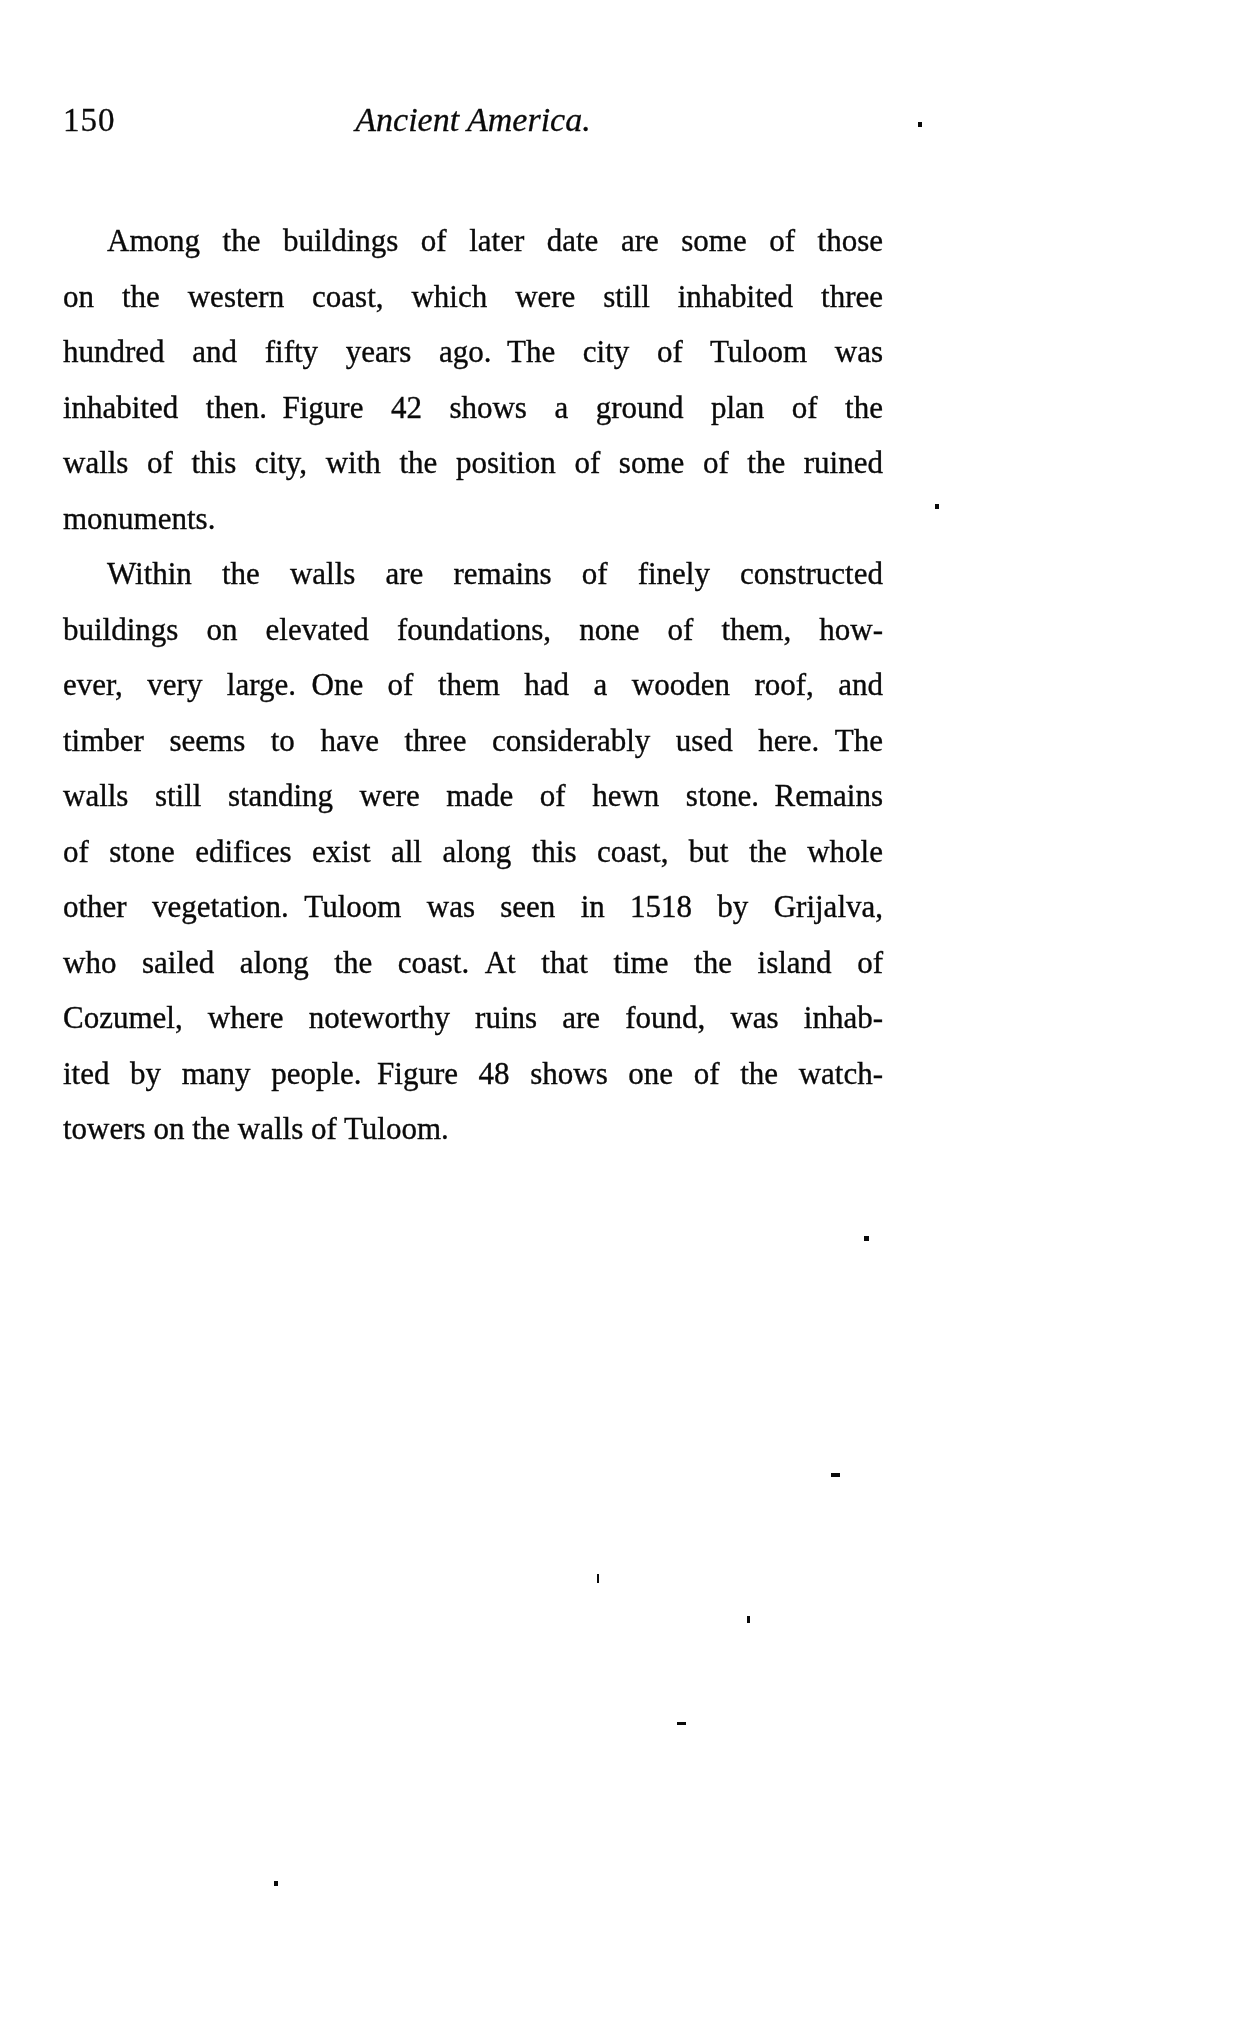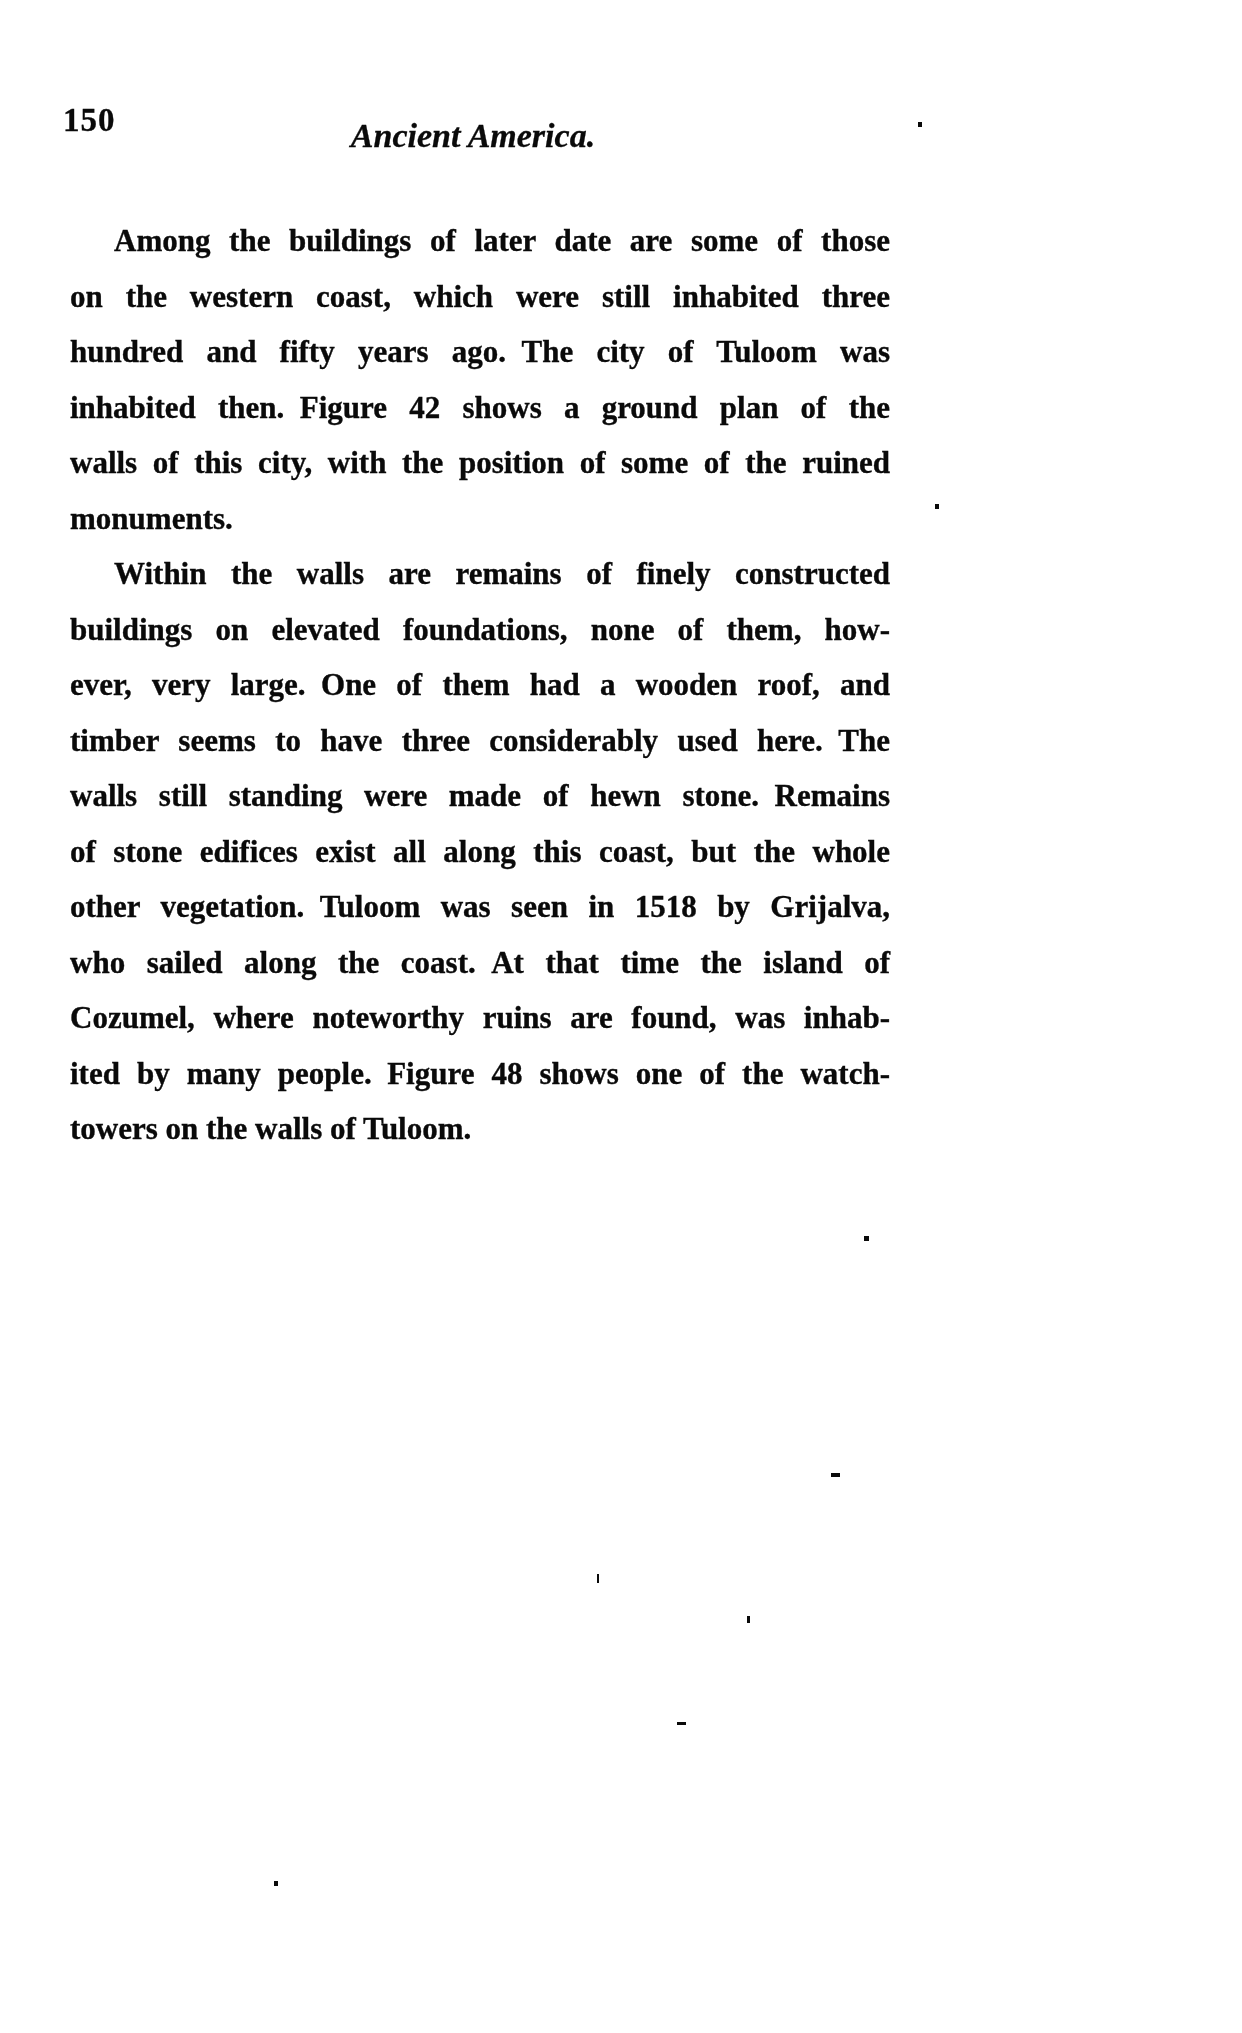--- a/index.html
+++ b/index.html
@@ -8,21 +8,20 @@
     background: #ffffff;
   }
   .page {
     position: relative;
     width: 1242px;
     height: 2033px;
     background: #ffffff;
     overflow: hidden;
     font-family: "Liberation Serif", "DejaVu Serif", serif;
     color: #0a0a0a;
-    font-weight: bold;
   }
   .header {
     position: absolute;
     top: 100px;
     left: 63px;
     width: 820px;
     height: 44px;
   }
   .page-number {
     position: absolute;
@@ -30,31 +29,31 @@
     top: 0;
     font-size: 33px;
     line-height: 40px;
     letter-spacing: 1px;
     -webkit-text-stroke: 0.3px #0a0a0a;
   }
   .running-title {
     position: absolute;
     left: 0;
     right: 0;
-    top: 16px;
+    top: 0;
     text-align: center;
     font-style: italic;
     font-size: 34px;
     line-height: 40px;
     -webkit-text-stroke: 0.3px #0a0a0a;
   }
   .body-text {
     position: absolute;
     top: 213px;
-    left: 70px;
+    left: 63px;
     width: 820px;
   }
   .line {
     box-sizing: border-box;
     width: 100%;
     font-size: 31px;
     line-height: 55.5px;
     text-align: justify;
     text-align-last: justify;
     white-space: nowrap;

